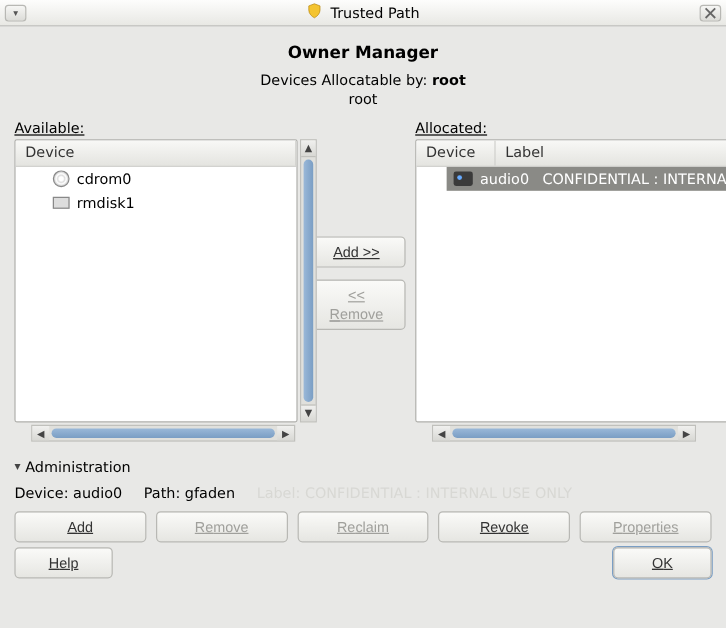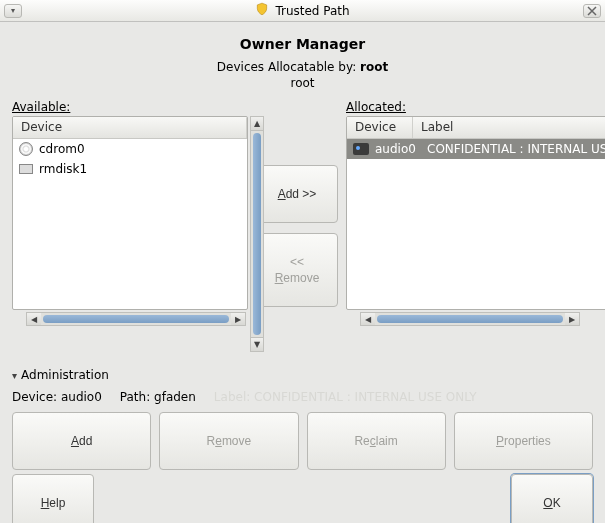--- a/index.html
+++ b/index.html
@@ -82,41 +82,42 @@
 }
 .listlabel {
   font-size: 12px;
   margin-bottom: 2px;
   text-decoration: underline;
 }
 .listframe {
   position: relative;
 }
 .listbox {
-  height: 194px;
+  height: 236px;
   background: #fff;
   border: 1px solid #b0b0ac;
   border-radius: 2px;
   overflow: hidden;
 }
 .list-header {
   display: flex;
   height: 22px;
   background: linear-gradient(to bottom, #f8f8f6, #e4e4e0);
   border-bottom: 1px solid #c8c8c4;
 }
 .list-header .col {
   padding: 3px 8px;
   font-size: 12px;
   color: #333;
   border-right: 1px solid #d0d0cc;
 }
 .list-body {
   height: calc(100% - 22px);
   overflow: auto;
+  margin-left: 25px;
 }
 .list-row {
   display: flex;
   align-items: center;
   padding: 3px 6px;
   gap: 6px;
   font-size: 12px;
 }
 .list-row.selected {
   background: #8a8a86;
@@ -206,29 +207,30 @@
   flex-direction: column;
   align-items: center;
   justify-content: center;
   gap: 10px;
   padding: 0 8px;
   margin-top: 18px;
   height: 236px;
 }
 .btn {
   min-width: 82px;
-  padding: 20px 10px;
+  padding: 4px 10px;
   background: linear-gradient(to bottom, #fafaf8, #e6e6e2);
   border: 1px solid #b8b8b4;
   border-radius: 4px;
   font-size: 12px;
   color: #333;
   cursor: pointer;
   text-align: center;
   line-height: 16px;
+  text-decoration: underline;
 }
 .btn.disabled {
   color: #a0a09c;
   cursor: default;
 }
 .btn.default {
   box-shadow: 0 0 0 1px #7a9ec4;
 }
 .btn .mn { text-decoration: underline; }
 .admin-section {
@@ -371,20 +373,21 @@
     </div>
     <div class="admin-row">
       <span><span>Device:</span> <span>audio0</span></span>
       <span><span>Path:</span> <span>gfaden</span></span>
       <span class="faded"><span>Label:</span> <span>CONFIDENTIAL : INTERNAL USE ONLY</span></span>
     </div>
     <div class="admin-buttons">
       <button class="btn"><span class="mn">A</span>dd</button>
       <button class="btn disabled">R<span class="mn">e</span>move</button>
       <button class="btn disabled">Re<span class="mn">c</span>laim</button>
+      <button class="btn">Re<span class="mn">v</span>oke</button>
       <button class="btn disabled"><span class="mn">P</span>roperties</button>
     </div>
   </div>
 
   <div class="footer">
     <button class="btn"><span class="mn">H</span>elp</button>
     <div class="spacer"></div>
     <button class="btn default"><span class="mn">O</span>K</button>
   </div>
 </div>

